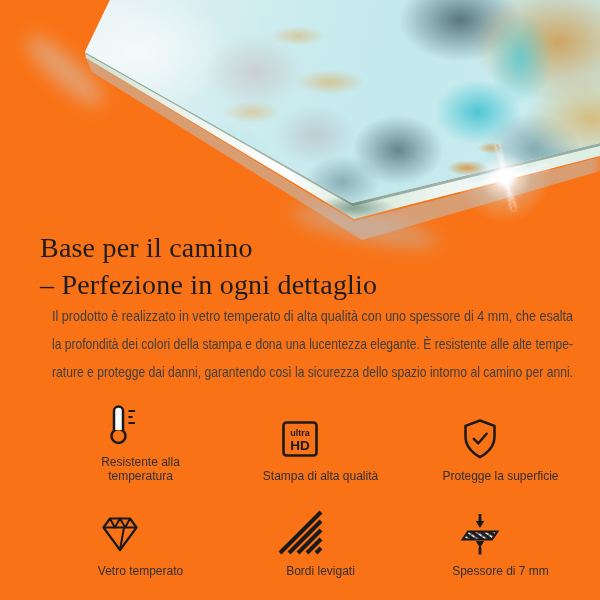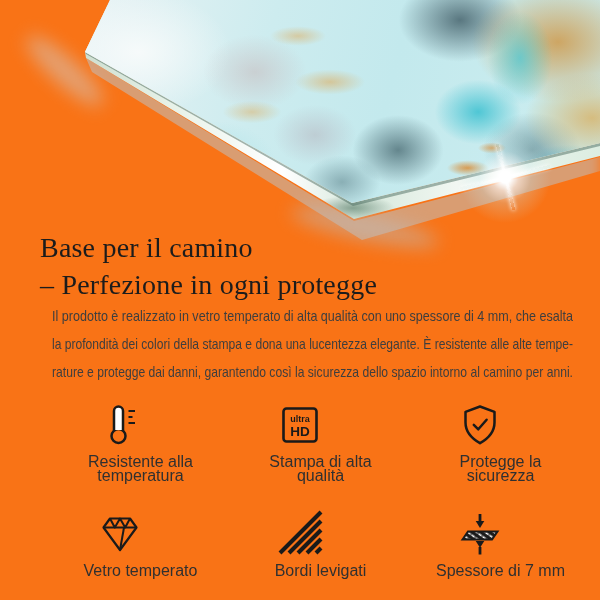--- a/index.html
+++ b/index.html
@@ -61,41 +61,41 @@
   
   .title{position:absolute;left:40px;top:229px;font-family:"Liberation Serif",serif;
     font-size:28px;line-height:37px;color:#1c1c1c;font-weight:400;letter-spacing:.2px;}
   .para{position:absolute;left:52px;top:306px;}
 
   
   .features{position:absolute;left:30px;top:398px;width:540px;display:grid;
     grid-template-columns:repeat(3,1fr);row-gap:24px;}
   .feature{display:flex;flex-direction:column;align-items:center;justify-content:flex-end;}
   .feature .icon{height:50px;display:flex;align-items:flex-end;justify-content:center;}
-  .feature .label{margin-top:7px;font-size:16px;line-height:14px;color:#303030;text-align:center;padding-left:41px;}
+  .feature .label{margin-top:7px;font-size:12px;line-height:14px;color:#303030;text-align:center;padding-left:41px;}
   .icon svg{display:block;}
 </style>
 </head>
 <body>
 
 <div class="page">
 
   <div class="hero">
     <div class="shadow-tip"></div>
     <div class="shadow-band"></div>
     <div class="shadow-corner"></div>
     <div class="glass-band"></div>
     <div class="band-topline"></div>
     <div class="glass-art"></div>
     <div class="sparkle"></div>
   </div>
 
   <h1 class="title" style="margin:0;">
     <div>Base per il camino</div>
-    <div>– Perfezione in ogni protegge</div>
+    <div>– Perfezione in ogni dettaglio</div>
   </h1>
 
   <div class="para">
     <svg width="530" height="88">
       <text x="0" y="15" textLength="521" lengthAdjust="spacingAndGlyphs" font-family="Liberation Sans, sans-serif" font-size="14.2" fill="#3e3e3e">Il prodotto è realizzato in vetro temperato di alta qualità con uno spessore di 4 mm, che esalta</text>
       <text x="0" y="43" textLength="521" lengthAdjust="spacingAndGlyphs" font-family="Liberation Sans, sans-serif" font-size="14.2" fill="#3e3e3e">la profondità dei colori della stampa e dona una lucentezza elegante. È resistente alle alte tempe-</text>
       <text x="0" y="71" textLength="521" lengthAdjust="spacingAndGlyphs" font-family="Liberation Sans, sans-serif" font-size="14.2" fill="#3e3e3e">rature e protegge dai danni, garantendo così la sicurezza dello spazio intorno al camino per anni.</text>
     </svg>
   </div>
 
@@ -123,21 +123,21 @@
       <div class="label">Stampa di alta qualità</div>
     </div>
 
     <div class="feature">
       <div class="icon">
         <svg width="46" height="46" viewBox="0 0 46 46" fill="none" stroke="#1a1a1a">
           <path d="M23 4.5 L37.5 9.8 V20.5 C37.5 29.8 31.6 36.3 23 41.2 C14.4 36.3 8.5 29.8 8.5 20.5 V9.8 Z" stroke-width="2.5" stroke-linejoin="round"></path>
           <path d="M16.8 22.8 L21.3 27.3 L29.6 17.8" stroke-width="2.5" stroke-linecap="round" stroke-linejoin="round"></path>
         </svg>
       </div>
-      <div class="label">Protegge la sicurezza</div>
+      <div class="label">Protegge la superficie</div>
     </div>
 
     <div class="feature">
       <div class="icon">
         <svg width="46" height="46" viewBox="0 0 46 46" fill="none" stroke="#1a1a1a">
           <path d="M13 7.5 H33 L39.5 16.5 L23 39 L6.5 16.5 Z" stroke-width="2.2" stroke-linejoin="round"></path>
           <path d="M6.5 16.5 H39.5" stroke-width="2"></path>
           <path d="M13 7.5 L17.8 16.5 L23 7.5 L28.2 16.5 L33 7.5" stroke-width="2" stroke-linejoin="round"></path>
           <path d="M23 39 L27 16.5" stroke-width="2"></path>
         </svg>

